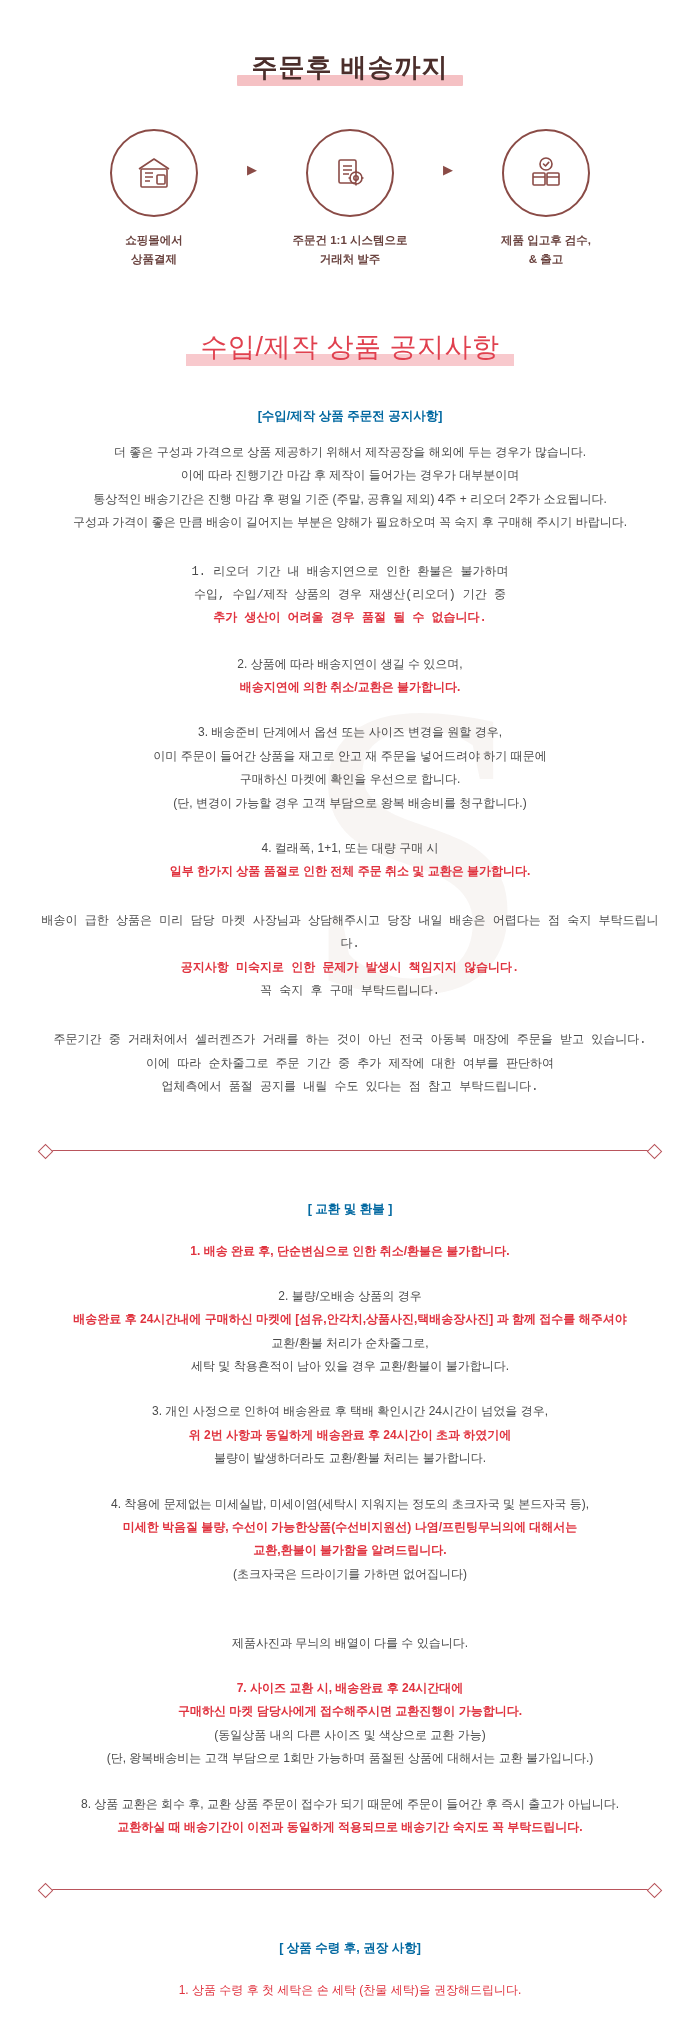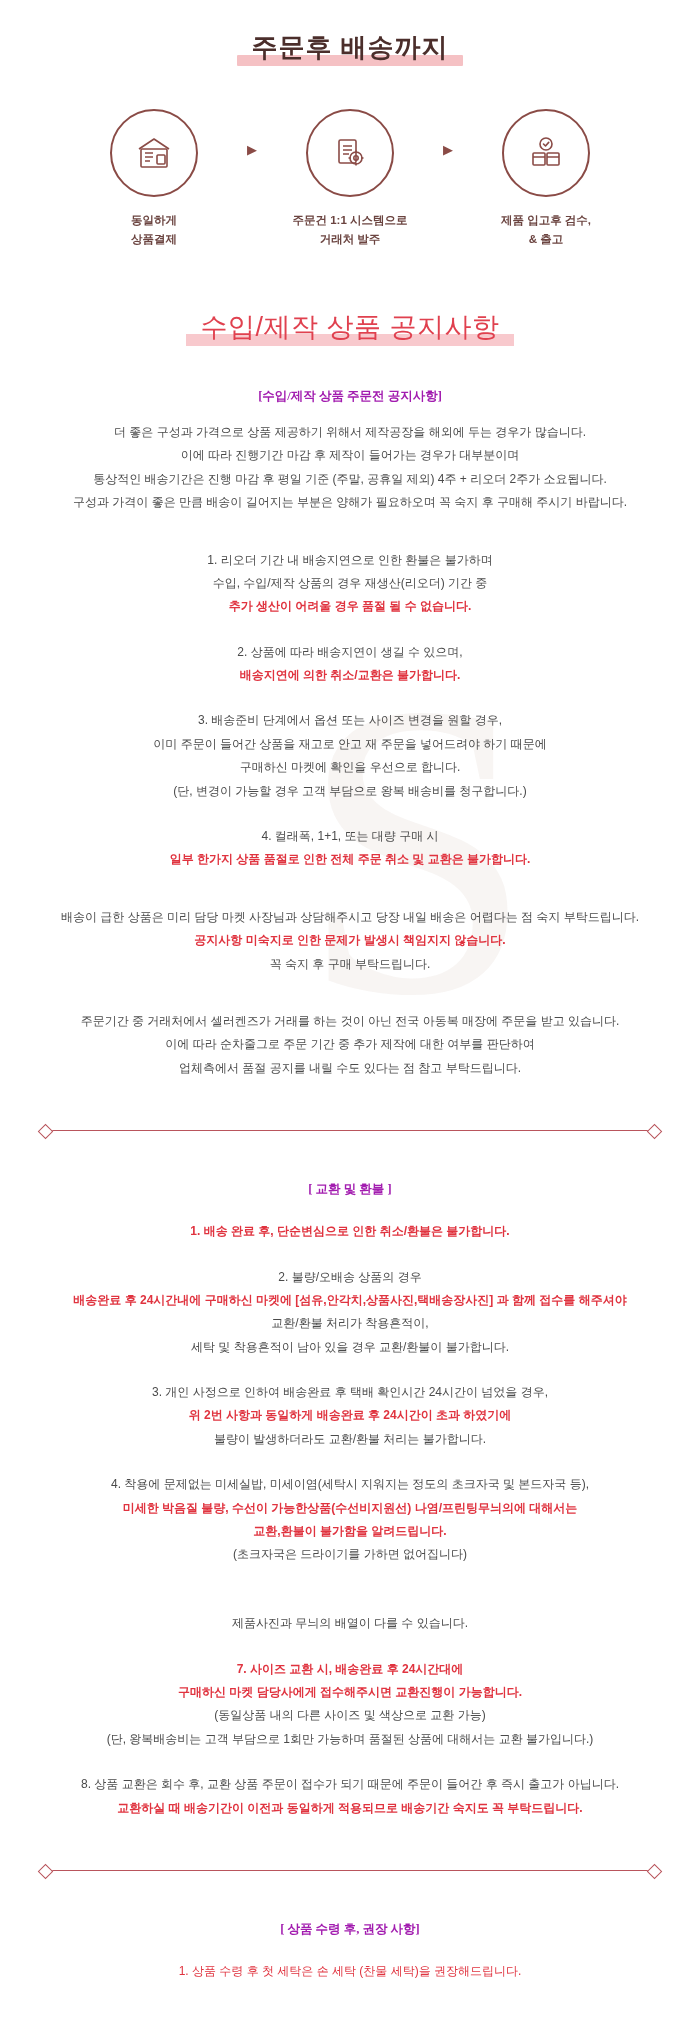--- a/index.html
+++ b/index.html
@@ -15,21 +15,21 @@
   .watermark{
     position:absolute;left:300px;top:640px;width:320px;height:520px;
     font-family:"Liberation Serif","DejaVu Serif",serif;
     font-size:420px;line-height:1;color:#f7f4f2;opacity:.85;
     pointer-events:none;user-select:none;z-index:0;
   }
 
   .content{position:relative;z-index:1;}
 
   
-  .top-title-wrap{text-align:center;padding-top:30px;}
+  .top-title-wrap{text-align:center;padding-top:50px;}
   .top-title{
     display:inline-block;position:relative;
     font-size:26px;font-weight:bold;letter-spacing:1px;color:#4b2e2b;
     padding:0 10px 2px;
   }
   .top-title .hl{
     position:absolute;left:-4px;right:-4px;bottom:1px;height:11px;
     background:#f3b6ba;opacity:.85;z-index:-1;border-radius:1px;
   }
 
@@ -61,26 +61,26 @@
     padding:0 14px 3px;
   }
   .sec-head .hl{
     position:absolute;left:0;right:0;bottom:2px;height:12px;
     background:#f7bfc4;opacity:.85;z-index:-1;
   }
 
   
   .block{margin:0 auto;width:620px;text-align:center;}
   .h-bold{
-    font-size:12.5px;font-weight:bold;color:#a21caf;margin:40px 0 16px;font-family:Liberation Serif, serif;
+    font-size:12.5px;font-weight:bold;color:#0369a1;margin:40px 0 16px;
   }
   .h-bold.tight{margin-top:34px;}
   p{margin:0;font-size:12px;line-height:1.95;color:#4a4a4a;}
   p.gap{margin-top:22px;text-align:center;}
-  p.gap-lg{margin-top:34px;}
+  p.gap-lg{margin-top:26px;font-family:Liberation Mono, monospace;}
   .red{color:#e0333f;font-weight:bold;}
   .red-n{color:#e0333f;}
 
   
   .divider{
     position:relative;width:620px;height:9px;margin:46px auto;
   }
   .divider .line{
     position:absolute;left:0;right:0;top:4px;height:1px;background:#b9555c;
   }
@@ -112,21 +112,21 @@
       <div class="step">
         <div class="circle">
           <svg width="44" height="44" viewBox="0 0 44 44" fill="none" stroke="#8a4b46" stroke-width="1.6">
             <path d="M7 18 L22 8 L37 18" stroke-linejoin="round"></path>
             <rect x="9" y="18" width="26" height="18" rx="1"></rect>
             <path d="M13 22 h8 M13 26 h8 M13 30 h5"></path>
             <rect x="25" y="24" width="8" height="9" rx="1"></rect>
           </svg>
         </div>
         <div class="step-label">
-          <span>동일하게</span><br>
+          <span>쇼핑몰에서</span><br>
           <span>상품결제</span>
         </div>
       </div>
 
       <div class="arrow">
         <span>▶</span>
       </div>
 
       <div class="step">
         <div class="circle">
@@ -228,21 +228,21 @@
     <div class="block">
       <div class="h-bold tight">[ 교환 및 환불 ]</div>
 
       <p class="gap">
         <span class="red">1. 배송 완료 후, 단순변심으로 인한 취소/환불은 불가합니다.</span>
       </p>
 
       <p class="gap">
         <span>2. 불량/오배송 상품의 경우</span><br>
         <span class="red">배송완료 후 24시간내에 구매하신 마켓에 [섬유,안각치,상품사진,택배송장사진] 과 함께 접수를 해주셔야</span><br>
-        <span>교환/환불 처리가 착용흔적이,</span><br>
+        <span>교환/환불 처리가 순차줄그로,</span><br>
         <span>세탁 및 착용흔적이 남아 있을 경우 교환/환불이 불가합니다.</span>
       </p>
 
       <p class="gap">
         <span>3. 개인 사정으로 인하여 배송완료 후 택배 확인시간 24시간이 넘었을 경우,</span><br>
         <span class="red">위 2번 사항과 동일하게 배송완료 후 24시간이 초과 하였기에</span><br>
         <span>불량이 발생하더라도 교환/환불 처리는 불가합니다.</span>
       </p>
 
       <p class="gap">

